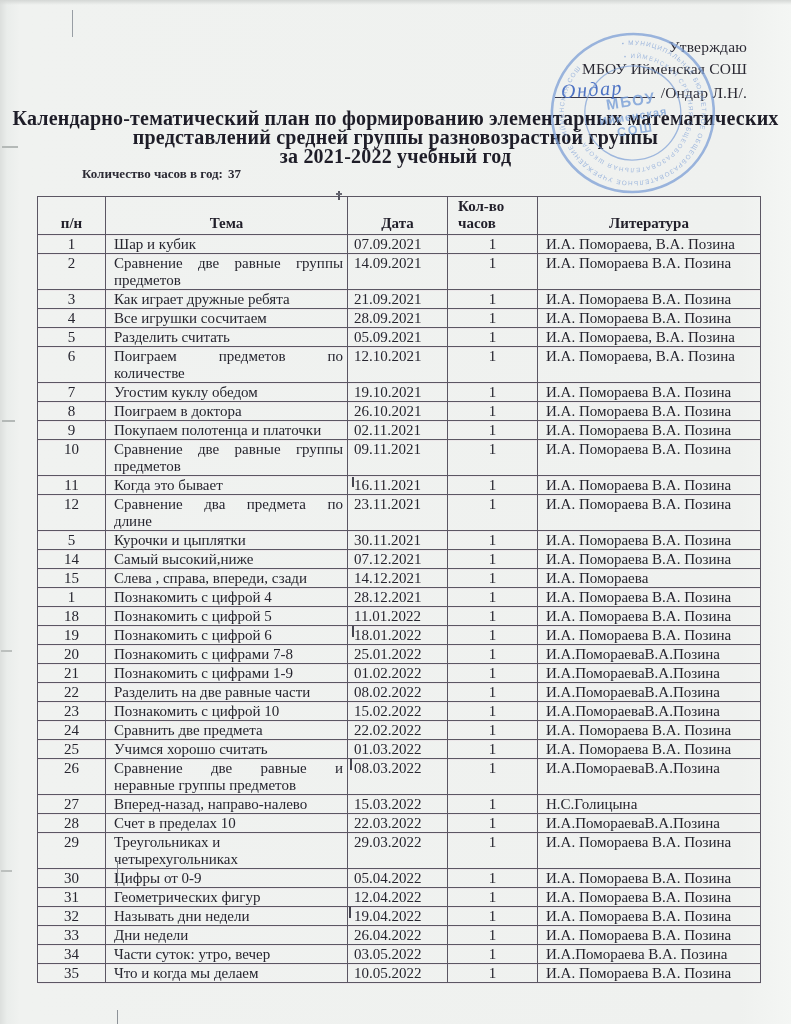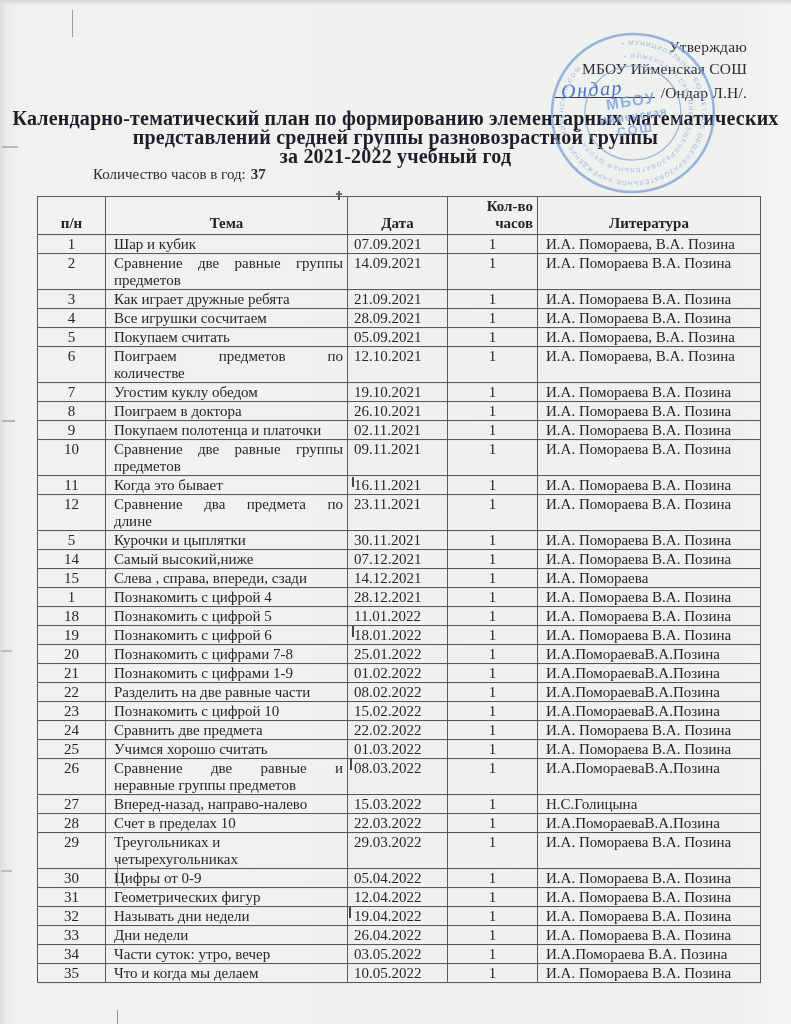--- a/index.html
+++ b/index.html
@@ -46,22 +46,22 @@
     transform:rotate(-9deg);opacity:.88;pointer-events:none;z-index:5;
   }
 
   
   .title{
     position:absolute;top:109px;left:0;right:0;
     text-align:center;font-weight:bold;font-size:20px;line-height:19px;
     color:#1e1d28;letter-spacing:.2px;
   }
   .hours-line{
-    position:absolute;top:166px;left:93px;
-    font-size:15px;color:#2b2a34;
+    position:absolute;top:166px;left:82px;
+    font-size:13px;color:#2b2a34;font-weight:bold;
   }
   .hours-line b{margin-left:5px;}
 
   
   table.plan{
     position:absolute;left:37px;top:196px;width:723px;
     border-collapse:collapse;table-layout:fixed;
     font-size:15px;color:#26252f;
   }
   .plan col.c-num{width:68px;}
@@ -71,21 +71,21 @@
   .plan col.c-lit{width:223px;}
   .plan th,.plan td{
     border:1px solid #5b5663;
     padding:.5px 4px;line-height:17px;vertical-align:top;
     overflow:hidden;
   }
   .plan th{
     font-weight:bold;vertical-align:bottom;text-align:center;
     padding-bottom:2px;color:#211f2a;
   }
-  .plan th.h-hours{text-align:right;padding-left:10px;vertical-align:top;padding-top:1px;}
+  .plan th.h-hours{text-align:left;padding-left:10px;vertical-align:top;padding-top:1px;}
   .plan td.num{text-align:center;}
   .plan td.topic{padding-left:8px;}
   .plan td.topic div{text-align:left;}
   .plan td.topic div.spread{text-align:justify;text-align-last:justify;}
   .plan td.date{padding-left:6px;}
   .plan td.hours{text-align:center;}
   .plan td.lit{padding-left:8px;}
   .plan{border:1.5px solid #514d59;}
   .plan tr{box-shadow:0 .5px 0 rgba(186,120,170,.18);}
 
@@ -199,21 +199,21 @@
       <td class="topic">
             <div>Все игрушки сосчитаем</div>
           </td>
       <td class="date">28.09.2021</td>
       <td class="hours">1</td>
       <td class="lit">И.А. Помораева В.А. Позина</td>
     </tr>
         <tr>
       <td class="num">5</td>
       <td class="topic">
-            <div>Покупаем считать</div>
+            <div>Разделить считать</div>
           </td>
       <td class="date">05.09.2021</td>
       <td class="hours">1</td>
       <td class="lit">И.А. Помораева, В.А. Позина</td>
     </tr>
         <tr>
       <td class="num">6</td>
       <td class="topic">
             <div class="spread">Поиграем предметов по</div>
             <div>количестве</div>

